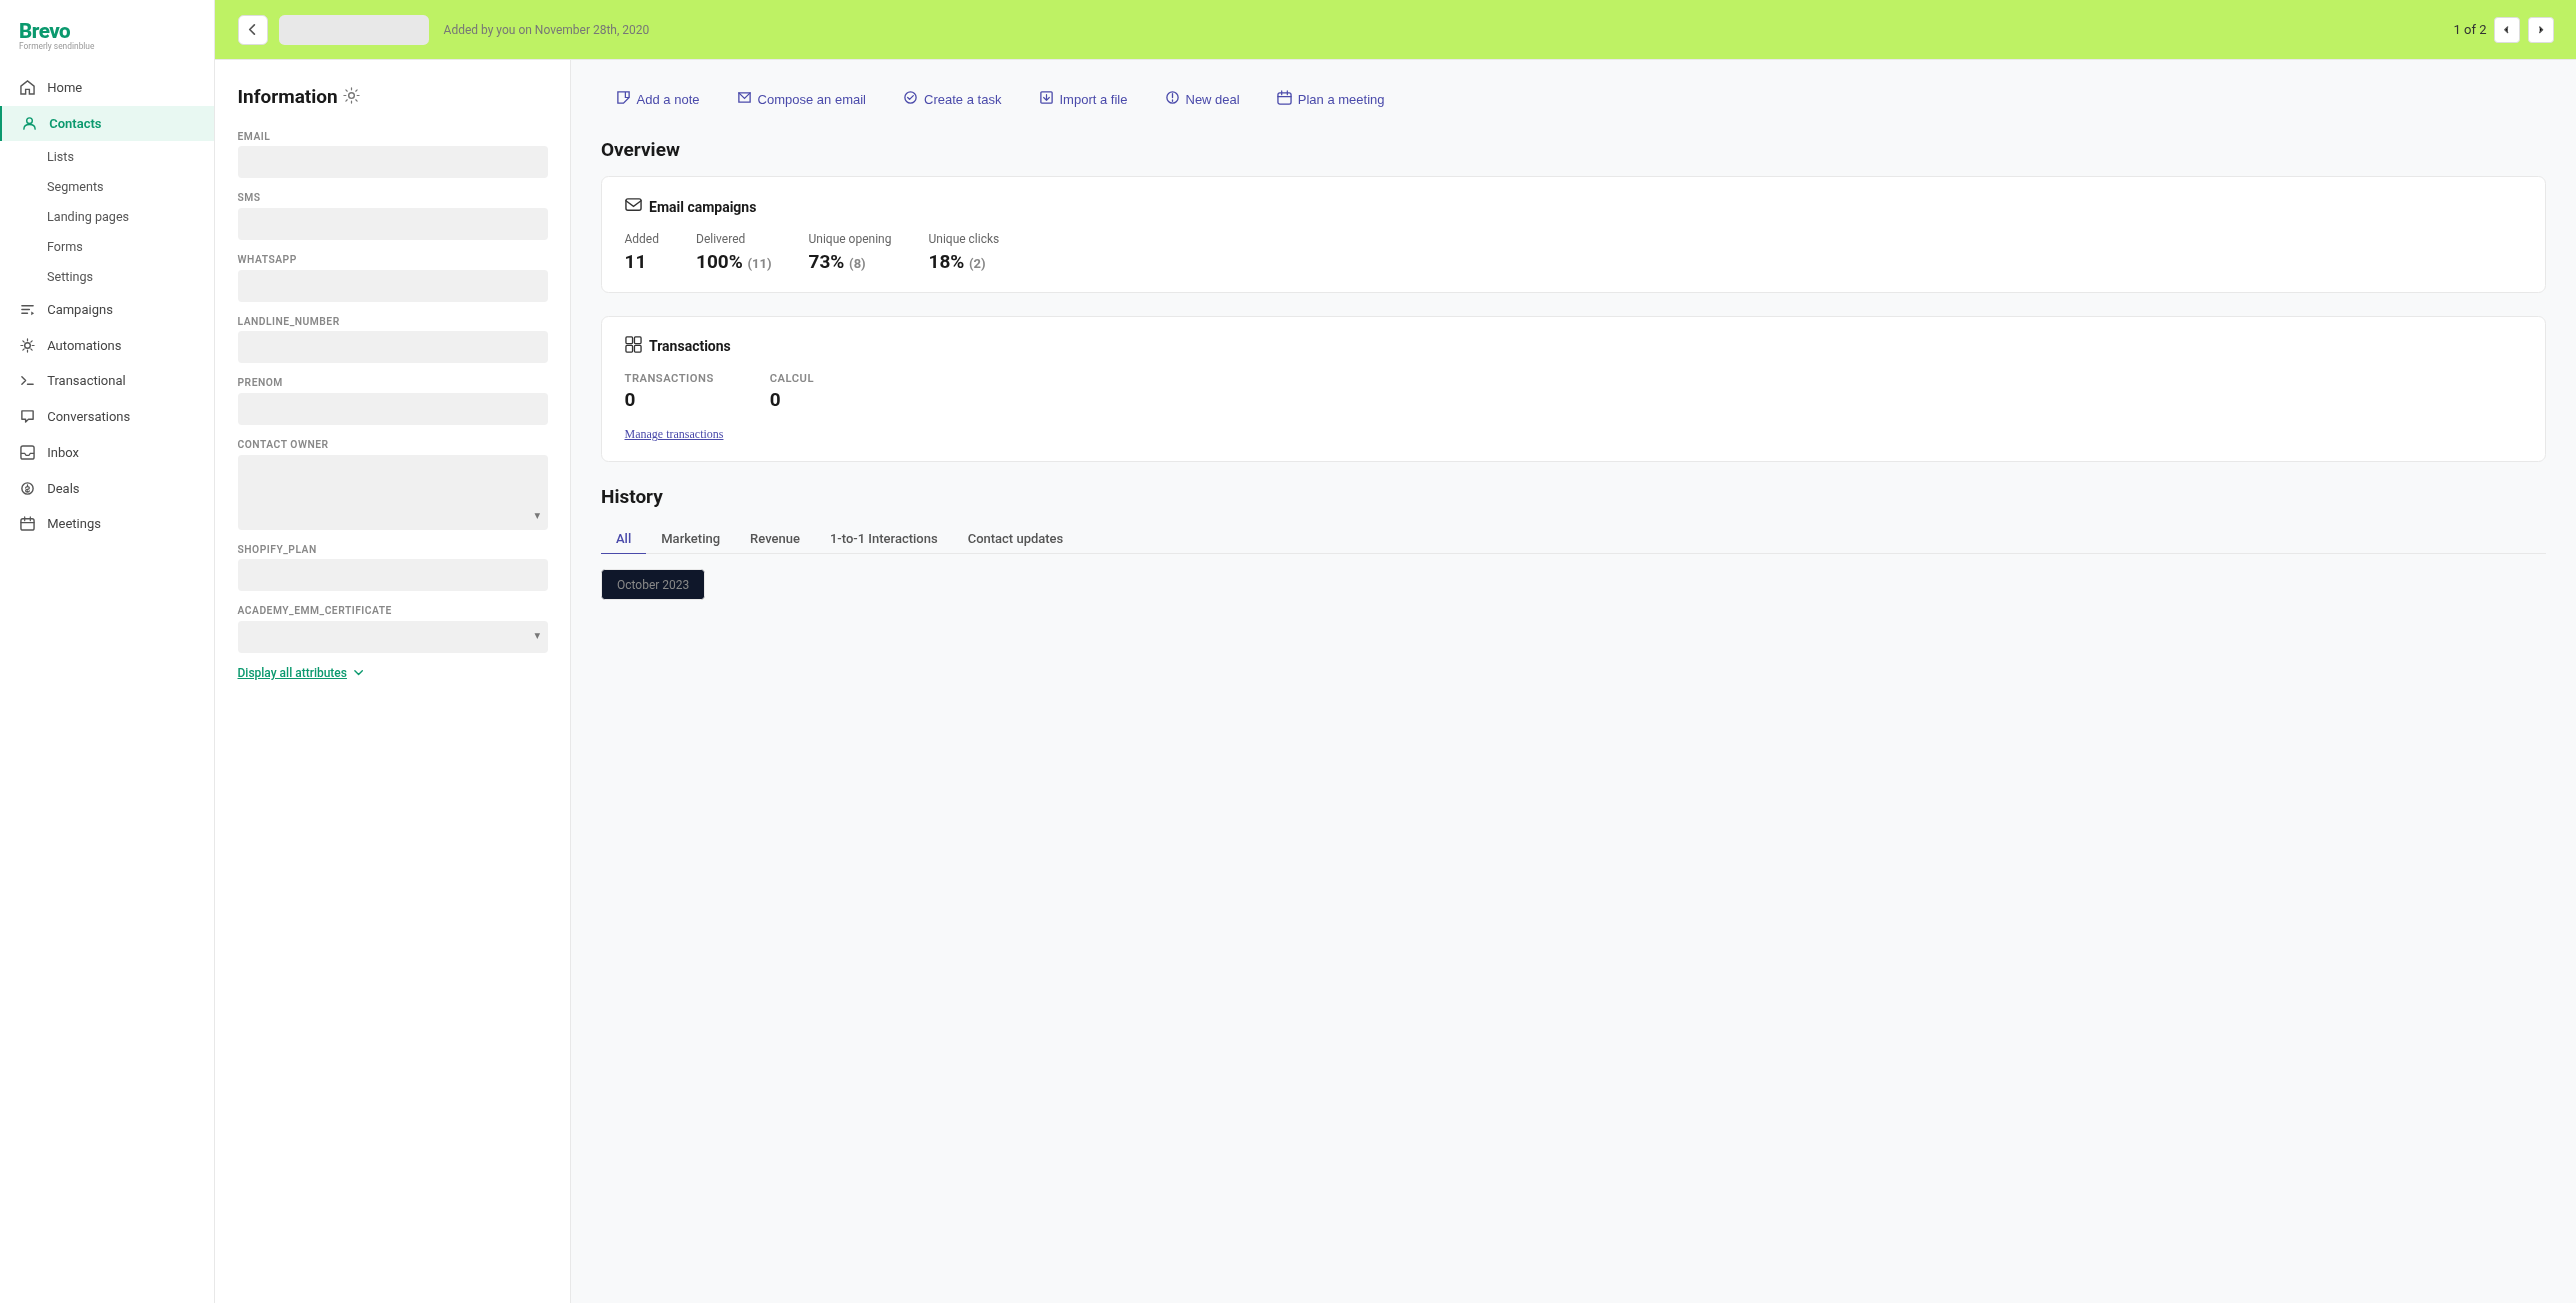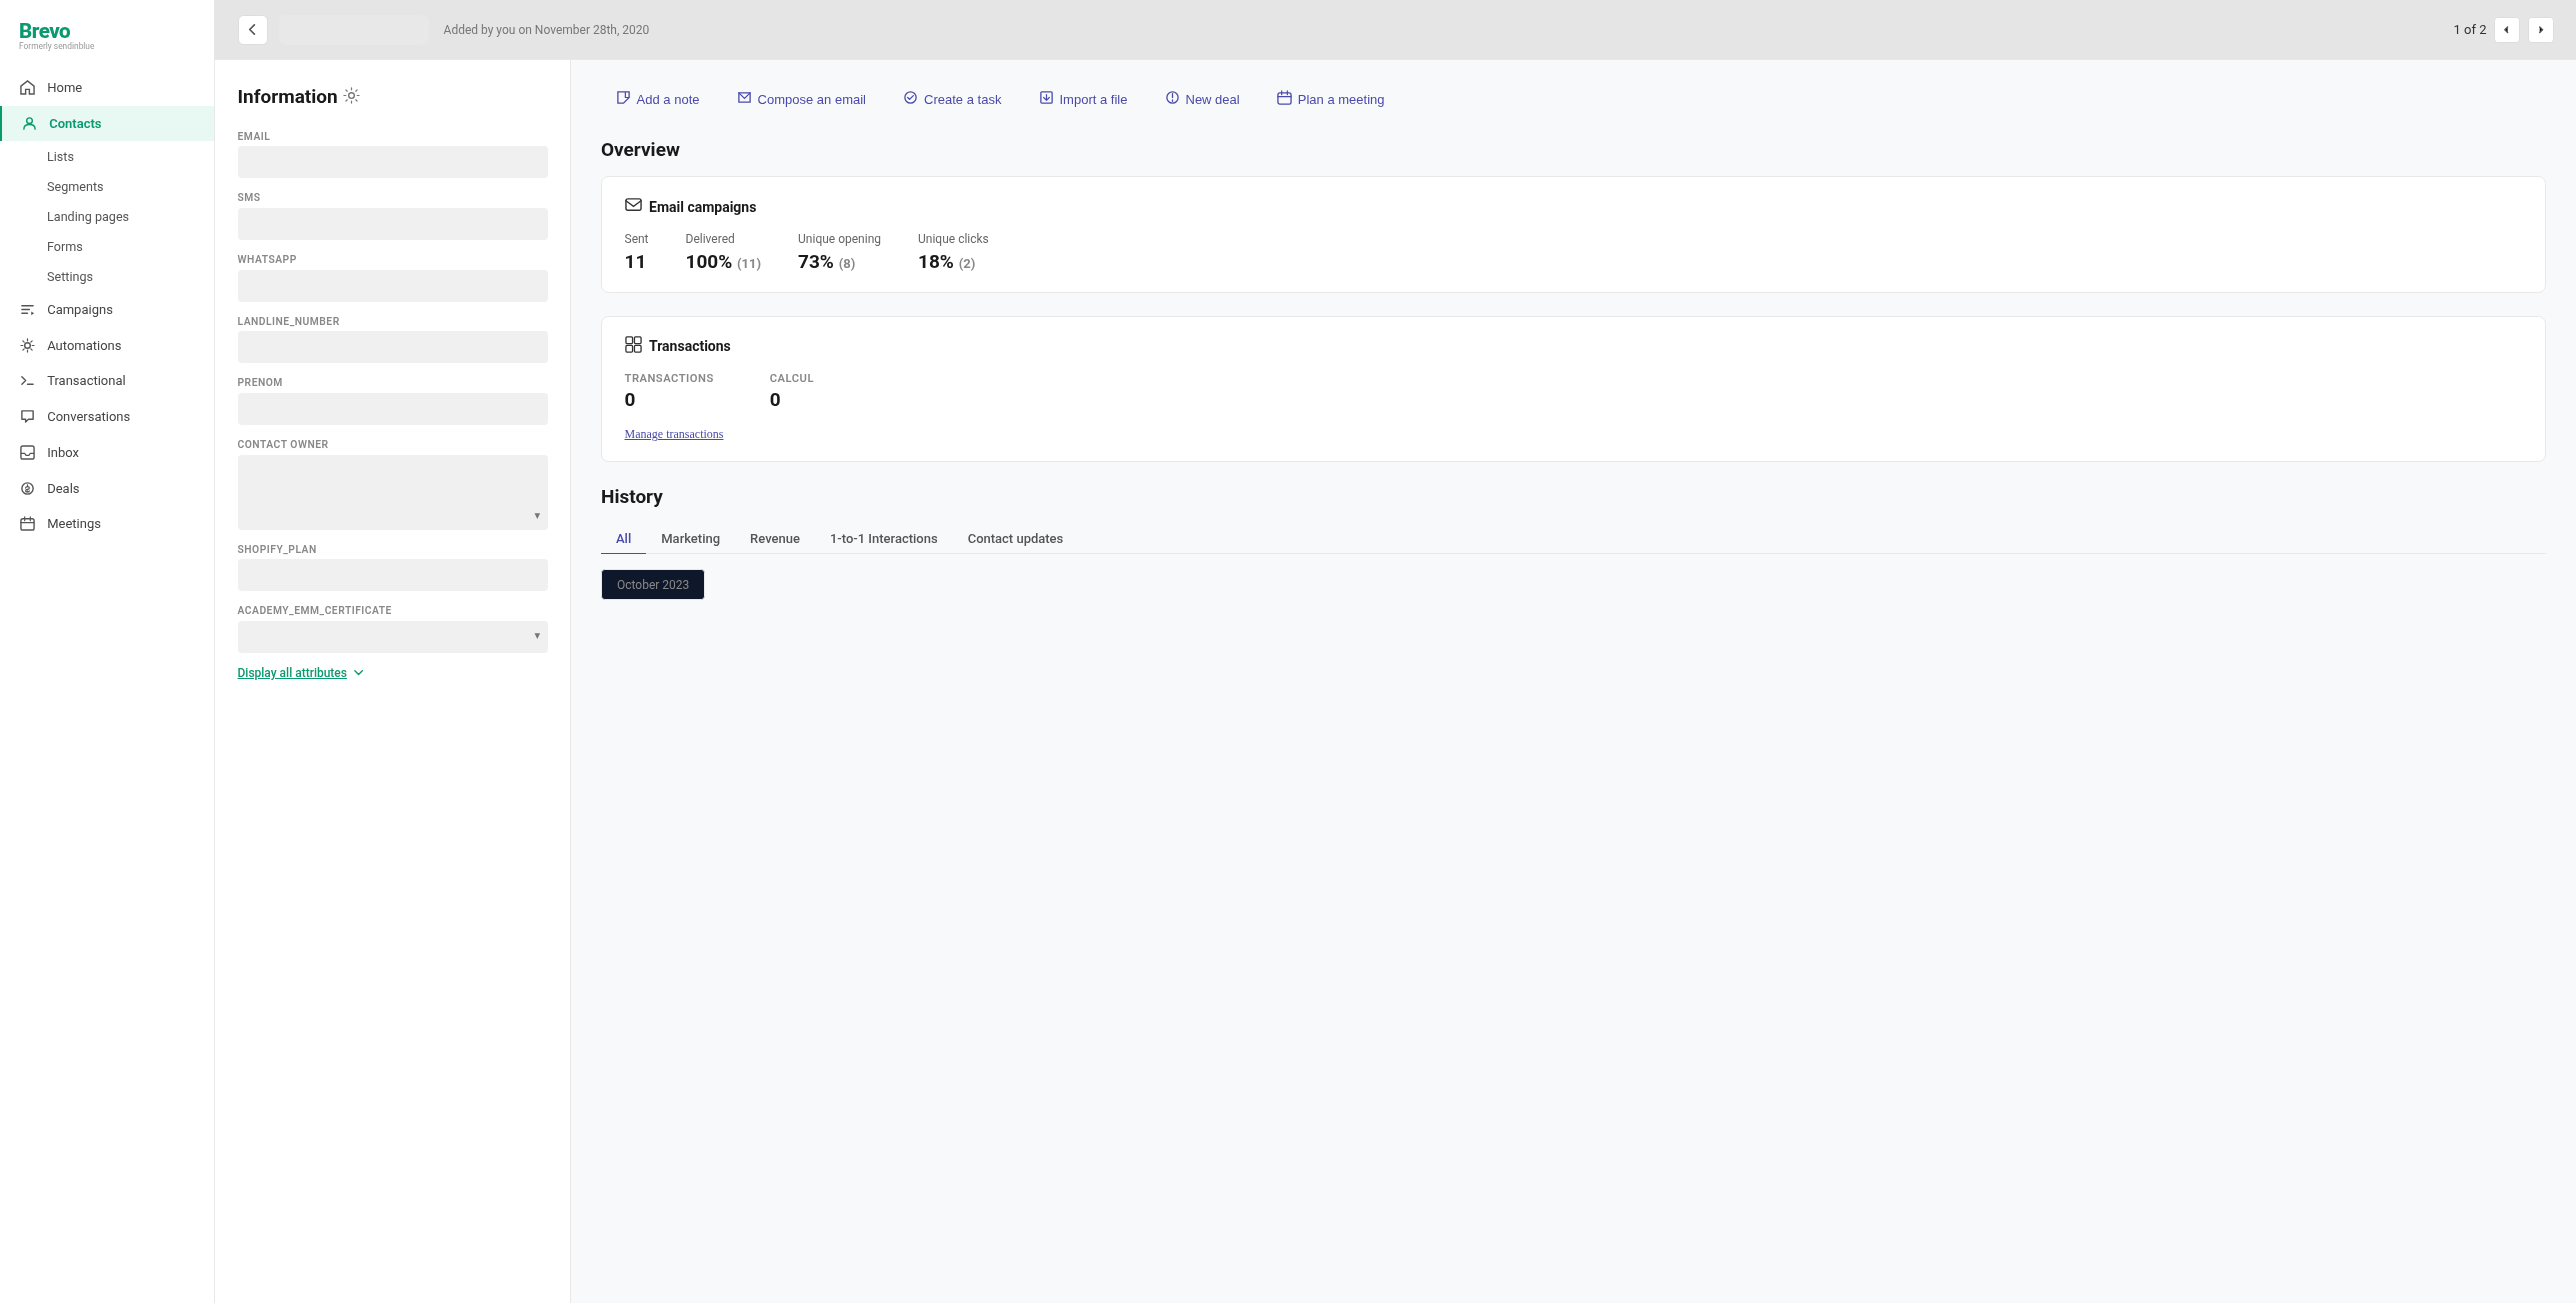--- a/index.html
+++ b/index.html
@@ -15,21 +15,21 @@
     .sidebar-nav { flex: 1; padding: 3.7px 0; }
     .nav-item { display: flex; align-items: center; gap: 11.2px; padding: 9.4px 19px; cursor: pointer; color: #444; font-size: 13px; border-radius: 0; transition: background 0.15s; }
     .nav-item.active { background: #e8f8f2; color: #0b996e; font-weight: 600; border-left: 2.8px solid #0b996e; }
     .nav-item .nav-icon { width: 17px; height: 17px; display: flex; align-items: center; justify-content: center; flex-shrink: 0; }
     .nav-sub-item { padding: 7.5px 19px 7.5px 47px; color: #555; cursor: pointer; font-size: 12.6px; }
 
     
     .main-content { flex: 1; display: flex; flex-direction: column; overflow: hidden; }
 
     
-    .top-bar { display: flex; align-items: center; padding: 0 22.5px; height: 60px; background: #e5e5e5; border-bottom: 0.9px solid #e8e8e8; gap: 11.2px; }
+    .top-bar { display: flex; align-items: center; padding: 0 22.5px; height: 60px; background: #bef264; border-bottom: 0.9px solid #e8e8e8; gap: 11.2px; }
     .back-btn { width: 30px; height: 30px; border: 0.9px solid #ddd; border-radius: 5.6px; background: #fff; cursor: pointer; display: flex; align-items: center; justify-content: center; color: #555; font-size: 15px; }
     .contact-name-bar { width: 150px; height: 30px; background: #e8e8e8; border-radius: 5.6px; }
     .added-info { color: #777; font-size: 12px; margin-left: 3.7px; flex: 1; }
     .pagination { display: flex; align-items: center; gap: 7.5px; font-size: 13px; color: #333; }
     .page-nav-btn { width: 26px; height: 26px; border: 0.9px solid #ddd; border-radius: 3.7px; background: #fff; cursor: pointer; display: flex; align-items: center; justify-content: center; color: #555; font-size: 13px; }
 
     
     .content-area { flex: 1; display: flex; overflow: hidden; }
 
     
@@ -356,21 +356,21 @@
               <span class="card-icon">
                 <svg width="17" height="17" viewBox="0 0 18 18" fill="none">
                     <rect x="1" y="3" width="16" height="12" rx="2" stroke="#333" stroke-width="1.5" fill="none"></rect>
                     <path d="M1 5l8 6 8-6" stroke="#333" stroke-width="1.4" stroke-linecap="round"></path>
                   </svg>
               </span>
               <span>Email campaigns</span>
             </div>
             <div class="stats-row">
               <div class="stat-item">
-                <span class="stat-label">Sent</span>
+                <span class="stat-label">Added</span>
                 <span class="stat-value">11</span>
               </div>
               <div class="stat-item">
                 <span class="stat-label">Delivered</span>
                 <span class="stat-value">
                   <span>100%</span>
                   <span class="stat-sub">(11)</span>
                 </span>
               </div>
               <div class="stat-item">

